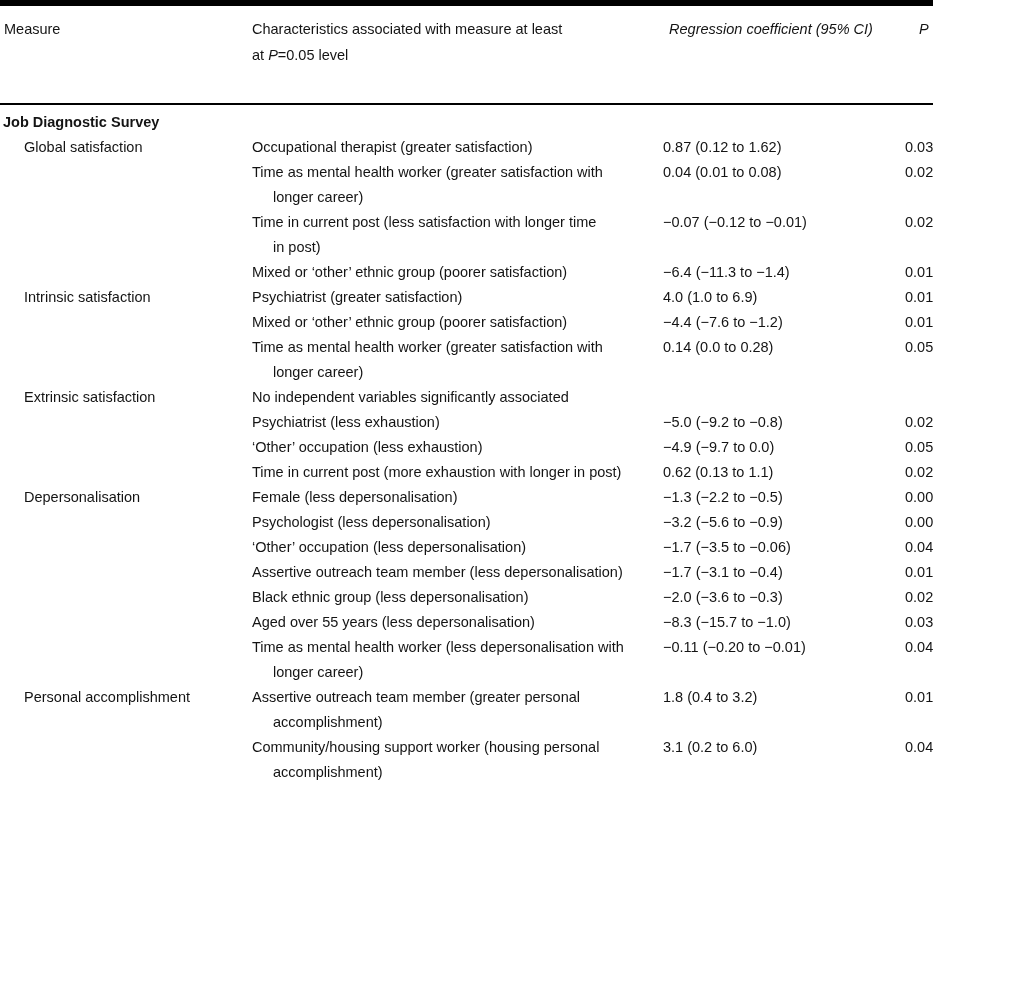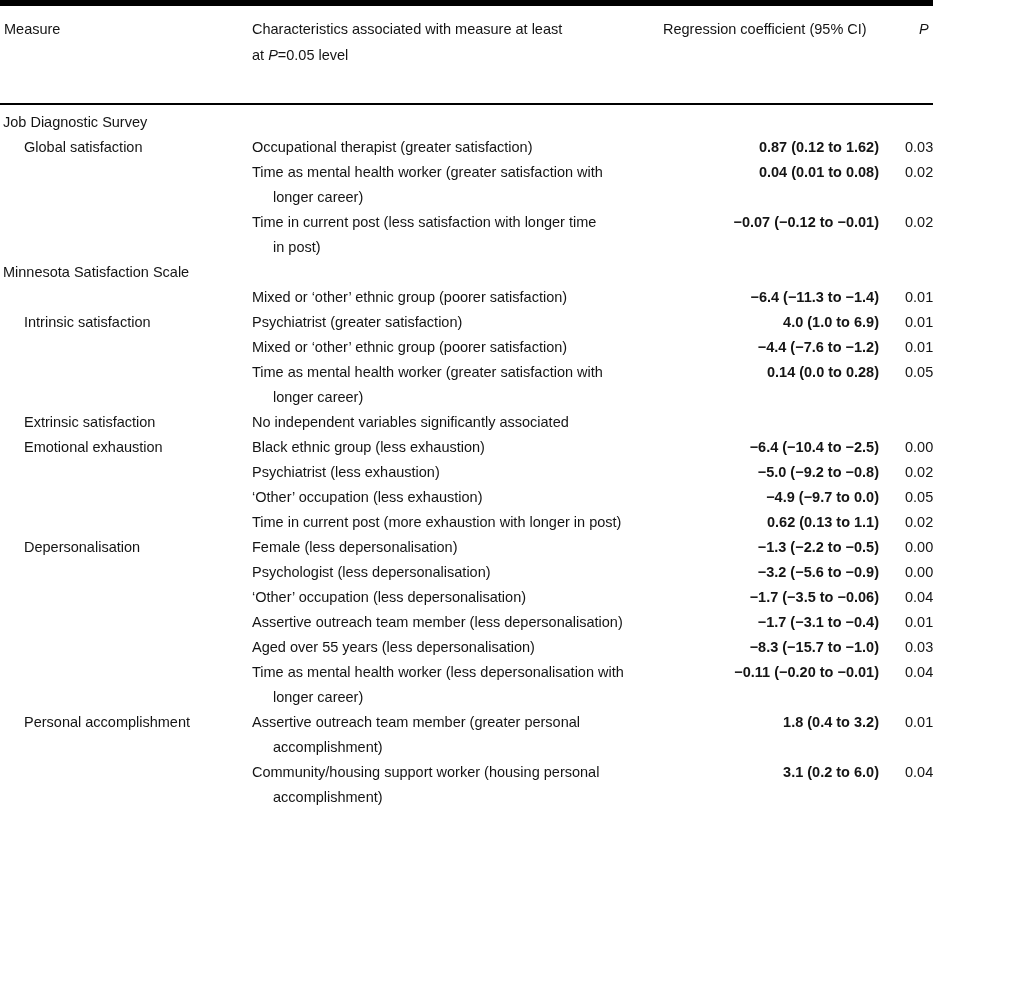--- a/index.html
+++ b/index.html
@@ -32,39 +32,39 @@
     text-align: left;
     font-weight: 400;
     font-size: 14.5px;
     line-height: 25px;
     padding: 0;
   }
   .thead-table th { line-height: 26px; }
 
   th.measure { padding-left: 4px; }
   th.char    { padding-left: 4px; padding-right: 10px; }
-  th.coef    { text-align: left; }
+  th.coef    { text-align: center; font-style: italic; }
   th.p       { padding-left: 40px; font-style: italic; }
   th.r2      { padding-left: 26px; padding-right: 14px; }
   th.r2 i    { font-style: italic; }
   th.r2 sup  { font-size: 9.5px; vertical-align: super; line-height: 0; }
 
   .rule { height: 2px; background: #000; flex: none; }
 
   .body-table { margin-top: 5px; }
   td.measure { padding-left: 4px; }
   td.measure .measure-label { padding-left: 20px; }
-  td.section-title { padding-left: 3px; }
+  td.section-title { padding-left: 3px; font-weight: bold; }
   td.char { padding-left: 4px; padding-right: 12px; }
   td.char .hang {
     white-space: pre-line;
     padding-left: 21px;
     text-indent: -21px;
   }
-  td.coef { text-align: right; font-weight: bold; }
+  td.coef { text-align: left; }
   td.p    { padding-left: 26px; }
   td.r2   { padding-left: 24px; }
 </style>
 </head>
 <body>
 
 <div class="page">
   <div class="bar-top"></div>
 
   <div class="thead-area">
@@ -134,23 +134,20 @@
           </td>
           <td class="char">
             <div class="hang">Time in current post (less satisfaction with longer time
 in post)</div>
           </td>
           <td class="coef">−0.07 (−0.12 to −0.01)</td>
           <td class="p">0.02</td>
           <td class="r2"></td>
         </tr>
         <tr>
-          <td class="section-title" colspan="5">Minnesota Satisfaction Scale</td>
-        </tr>
-        <tr>
           <td class="measure">
             <div class="measure-label"></div>
           </td>
           <td class="char">
             <div class="hang">Mixed or ‘other’ ethnic group (poorer satisfaction)</div>
           </td>
           <td class="coef">−6.4 (−11.3 to −1.4)</td>
           <td class="p">0.01</td>
           <td class="r2"></td>
         </tr>
@@ -191,31 +188,20 @@
         <tr>
           <td class="measure">
             <div class="measure-label">Extrinsic satisfaction</div>
           </td>
           <td class="char">
             <div class="hang">No independent variables significantly associated</div>
           </td>
           <td class="coef"></td>
           <td class="p"></td>
           <td class="r2"></td>
-        </tr>
-        <tr>
-          <td class="measure">
-            <div class="measure-label">Emotional exhaustion</div>
-          </td>
-          <td class="char">
-            <div class="hang">Black ethnic group (less exhaustion)</div>
-          </td>
-          <td class="coef">−6.4 (−10.4 to −2.5)</td>
-          <td class="p">0.002</td>
-          <td class="r2">0.17</td>
         </tr>
         <tr>
           <td class="measure">
             <div class="measure-label"></div>
           </td>
           <td class="char">
             <div class="hang">Psychiatrist (less exhaustion)</div>
           </td>
           <td class="coef">−5.0 (−9.2 to −0.8)</td>
           <td class="p">0.02</td>
@@ -285,20 +271,31 @@
           </td>
           <td class="coef">−1.7 (−3.1 to −0.4)</td>
           <td class="p">0.01</td>
           <td class="r2"></td>
         </tr>
         <tr>
           <td class="measure">
             <div class="measure-label"></div>
           </td>
           <td class="char">
+            <div class="hang">Black ethnic group (less depersonalisation)</div>
+          </td>
+          <td class="coef">−2.0 (−3.6 to −0.3)</td>
+          <td class="p">0.02</td>
+          <td class="r2"></td>
+        </tr>
+        <tr>
+          <td class="measure">
+            <div class="measure-label"></div>
+          </td>
+          <td class="char">
             <div class="hang">Aged over 55 years (less depersonalisation)</div>
           </td>
           <td class="coef">−8.3 (−15.7 to −1.0)</td>
           <td class="p">0.03</td>
           <td class="r2"></td>
         </tr>
         <tr>
           <td class="measure">
             <div class="measure-label"></div>
           </td>

